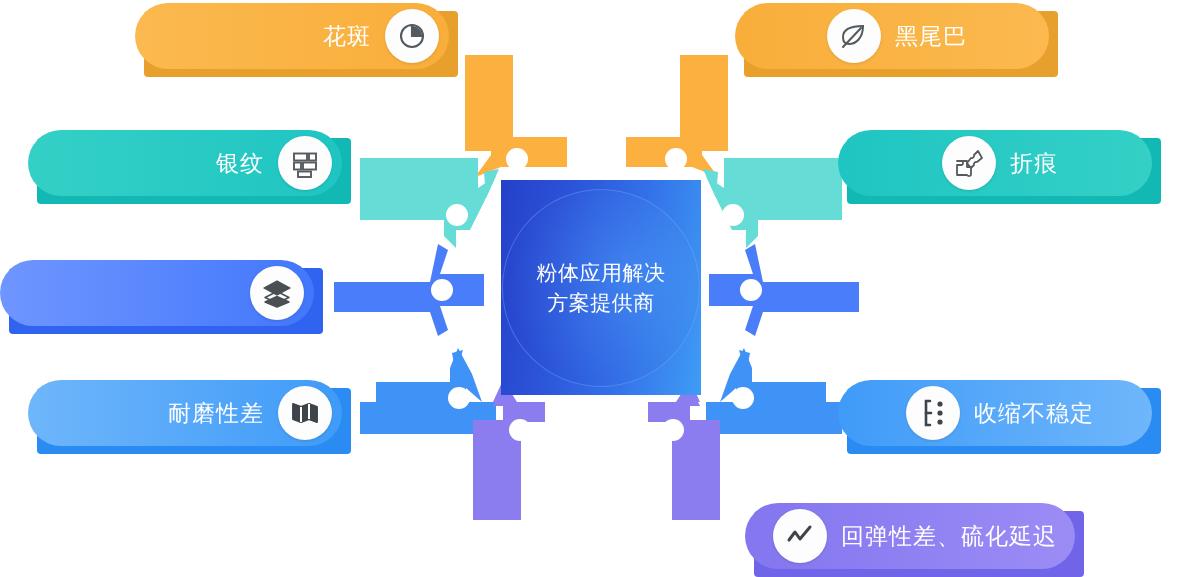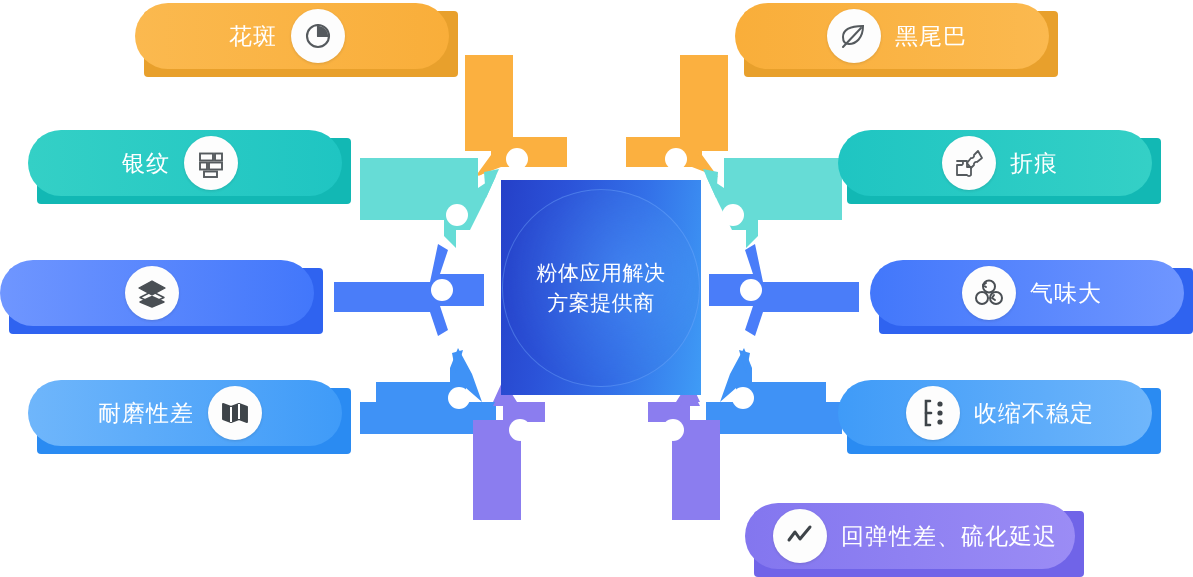--- a/index.html
+++ b/index.html
@@ -34,21 +34,21 @@
   
   .pill-wrap{position:absolute;z-index:8;}
   .pill-shadow{
     position:absolute;left:9px;top:8px;right:-9px;bottom:-8px;border-radius:4px;
   }
   .pill{
     position:absolute;left:0;top:0;right:0;bottom:0;
     border-radius:999px;display:flex;align-items:center;
     box-sizing:border-box;
   }
-  .pill.left{justify-content:center;padding-right:10px;}
+  .pill.left{justify-content:flex-end;padding-right:10px;}
   .pill.right{justify-content:center;padding-left:10px;}
   .pill-text{color:#ffffff;font-size:23px;white-space:nowrap;letter-spacing:1px;}
   .pill.left .pill-text{margin-right:14px;}
   .pill.right .pill-text{margin-left:14px;}
   .badge{
     width:54px;height:54px;border-radius:50%;background:#fdfdfd;
     display:flex;align-items:center;justify-content:center;flex:0 0 auto;
     box-shadow:0 1px 3px rgba(0,0,0,.12);
   }
   .badge svg{display:block;}
@@ -243,35 +243,20 @@
       <span class="badge">
         <svg width="32" height="32" viewBox="0 0 32 32" fill="none" stroke="#555a5e" stroke-width="1.8" stroke-linejoin="round">
           <path d="M4 14 H9 A2.4 2.4 0 0 1 9 18 H4 V28 H14 A2.4 2.4 0 0 0 18 28 V20 H14 V14 Z"></path>
           <path d="M15 13 L19 8 A2.4 2.4 0 0 0 22 5 L26 1 L30 8 L25 12 A2.4 2.4 0 0 0 22 15 L19 18 Z" transform="translate(-1,3)"></path>
         </svg>
       </span>
       <span class="pill-text">折痕</span>
     </div>
   </div>
 
-  <div class="pill-wrap t-blue mirror" style="left:870px;top:260px;width:314px;height:66px;">
-    <div class="pill-shadow"></div>
-    <div class="pill right">
-      <span class="badge">
-        <svg width="32" height="32" viewBox="0 0 32 32" fill="none" stroke="#4a4f54" stroke-width="2" stroke-linecap="round">
-          <circle cx="16" cy="9.5" r="6"></circle>
-          <circle cx="9" cy="21" r="6"></circle>
-          <circle cx="23" cy="21" r="6"></circle>
-          <path d="M13 6 L10 8 L13 10" stroke-linejoin="round"></path>
-          <path d="M21 18 L19 21 L22 23" stroke-linejoin="round"></path>
-        </svg>
-      </span>
-      <span class="pill-text">气味大</span>
-    </div>
-  </div>
 
   <div class="pill-wrap t-lblue mirror" style="left:838px;top:380px;width:314px;height:66px;">
     <div class="pill-shadow"></div>
     <div class="pill right">
       <span class="badge">
         <svg width="32" height="32" viewBox="0 0 32 32" fill="none" stroke="#3e4449" stroke-width="2.6" stroke-linecap="round">
           <path d="M13 4 H9 V28 H13"></path>
           <path d="M9 16 H14"></path>
           <circle cx="23" cy="7" r="2.6" fill="#3e4449" stroke="none"></circle>
           <circle cx="23" cy="16" r="2.6" fill="#3e4449" stroke="none"></circle>

